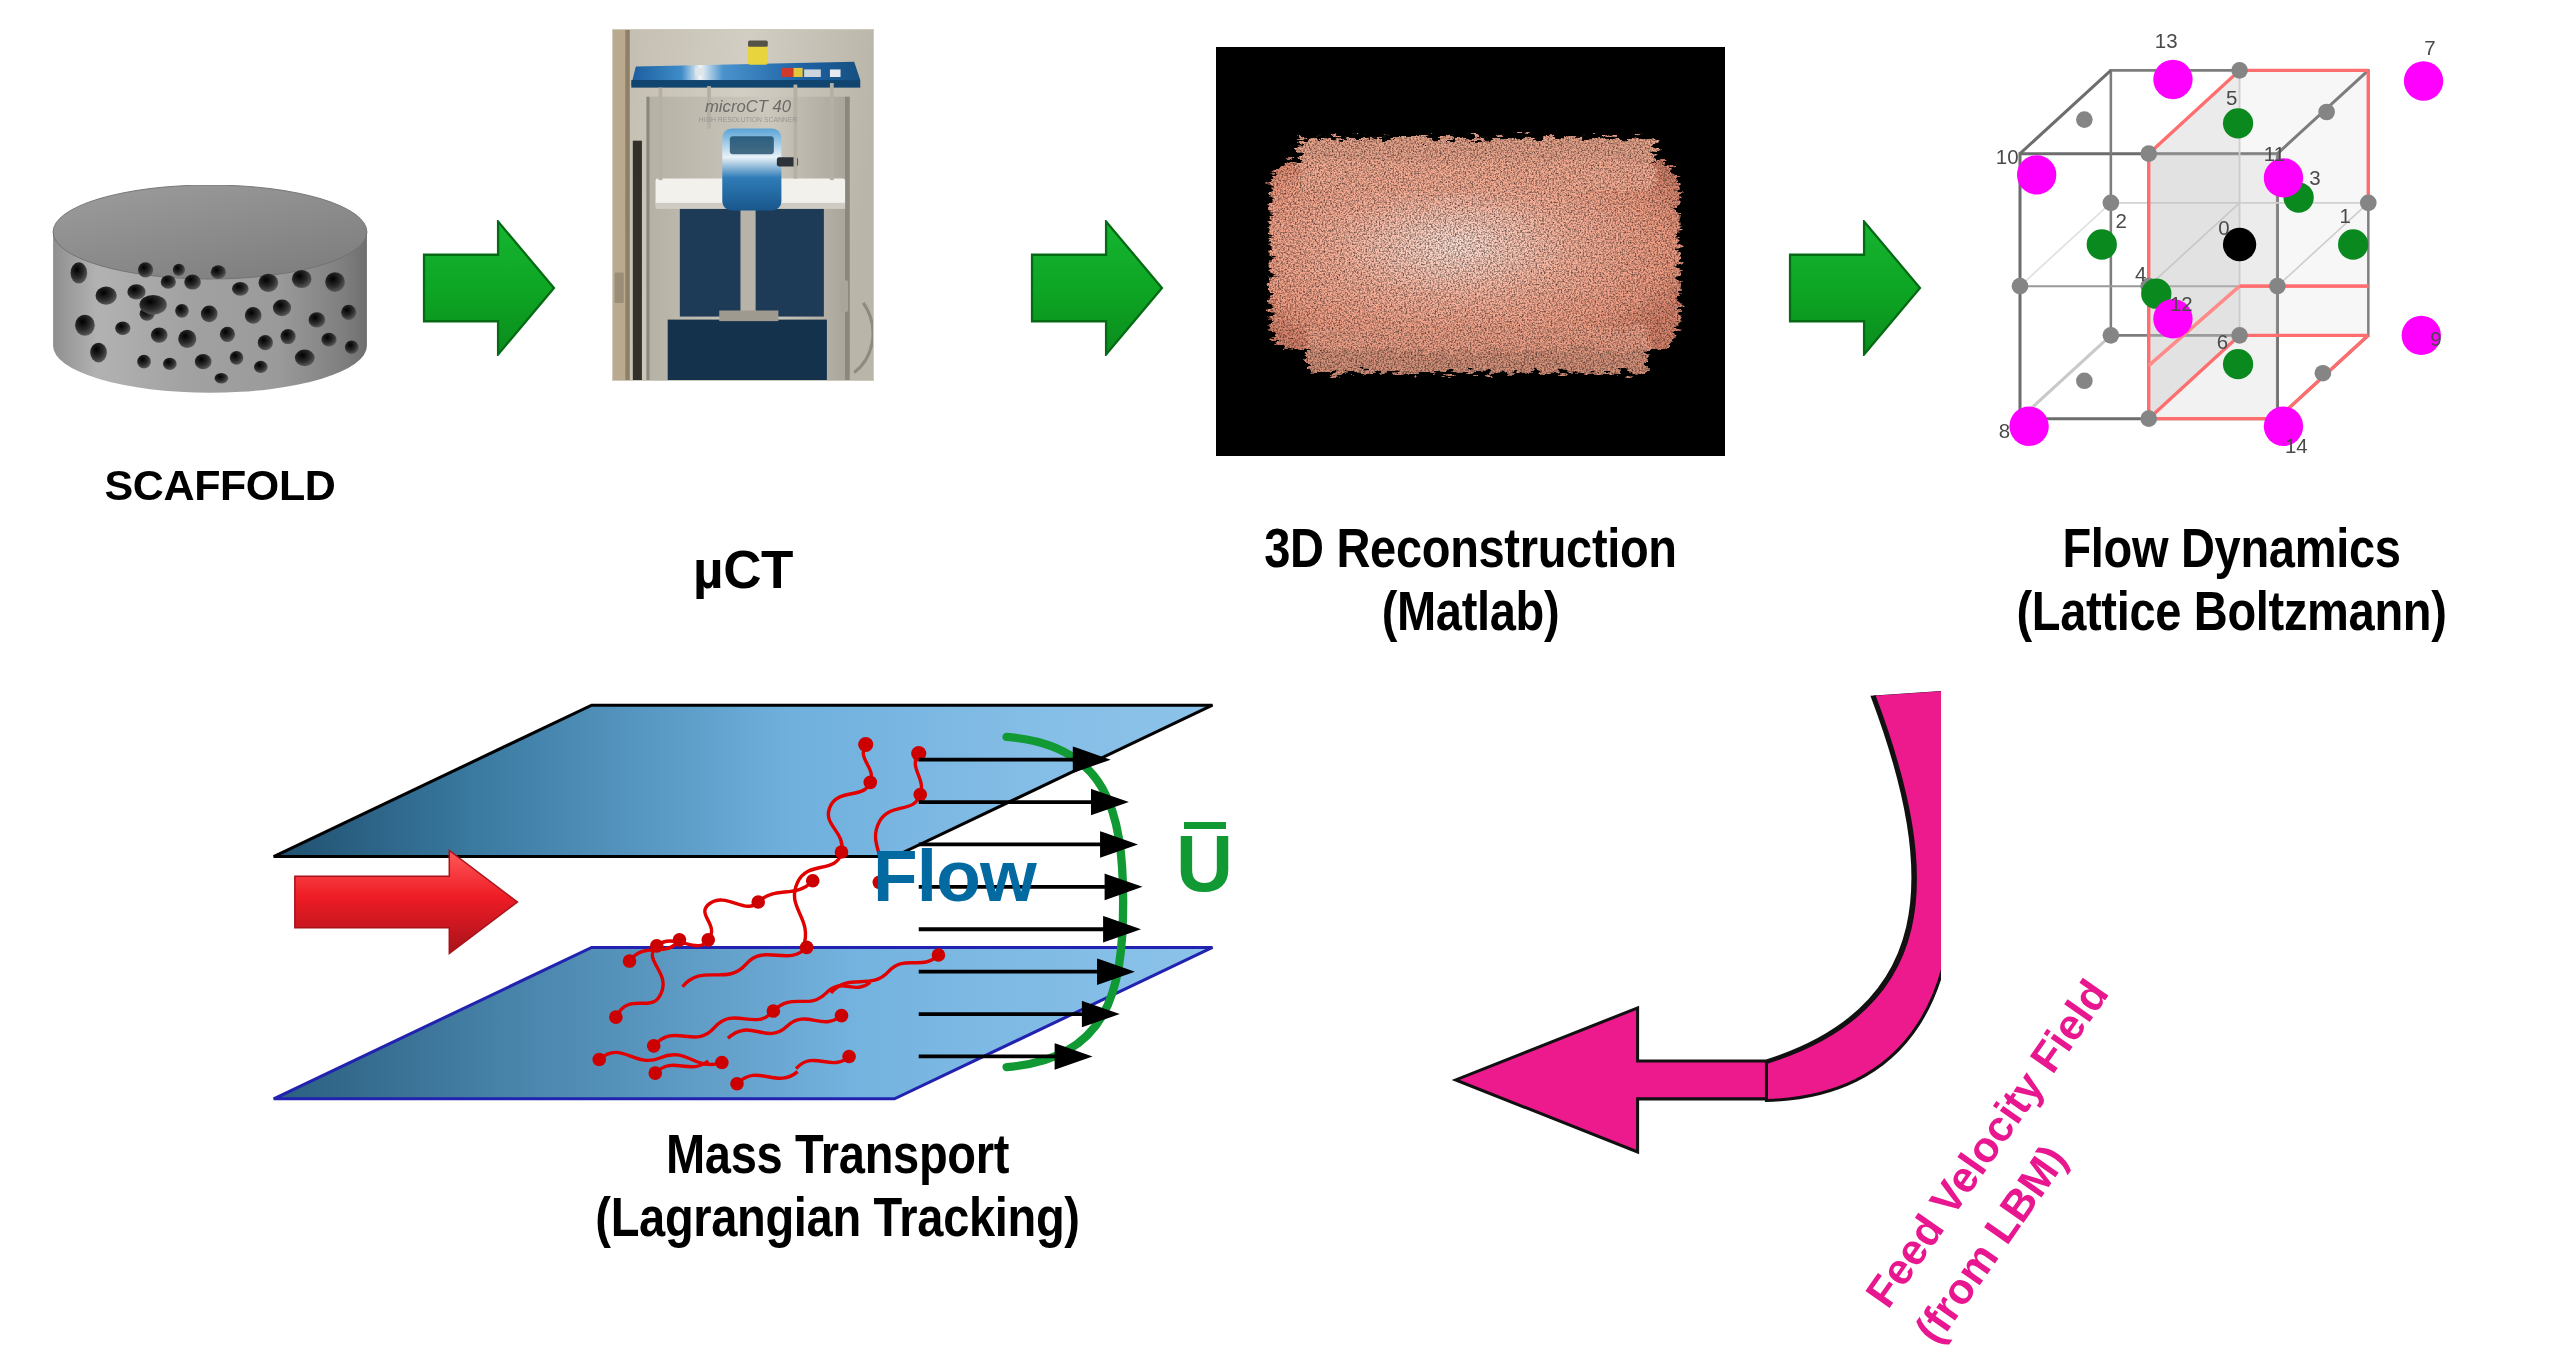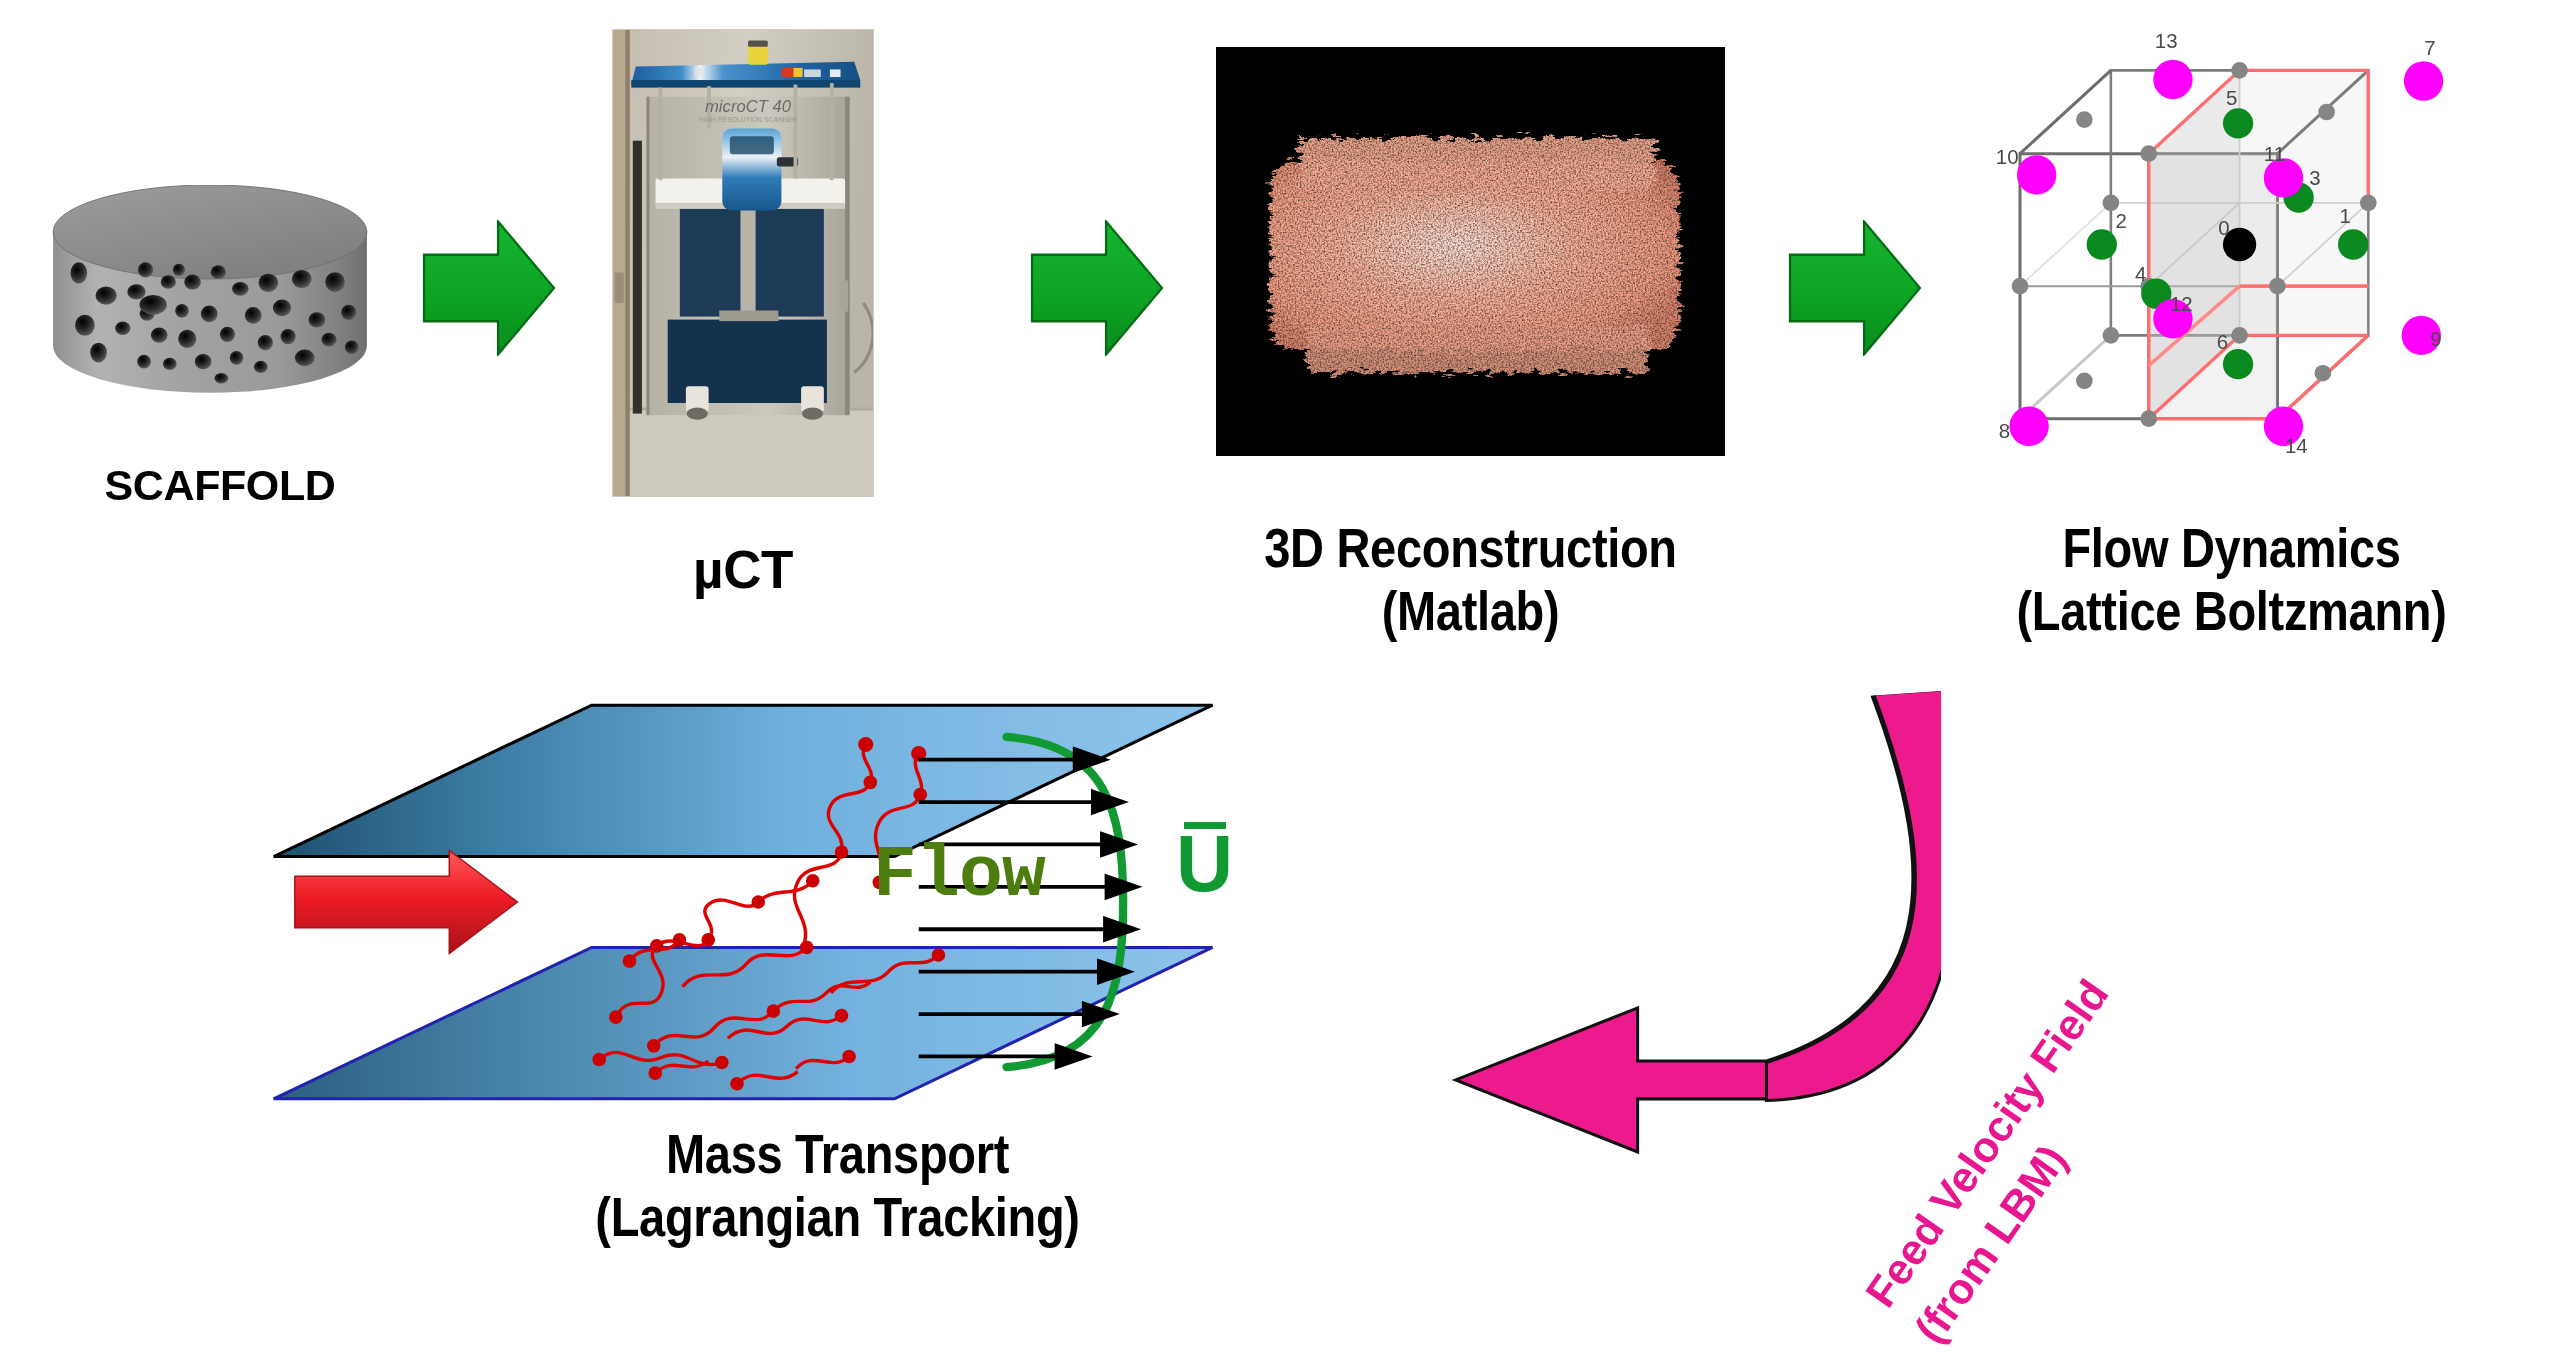--- a/index.html
+++ b/index.html
@@ -8,35 +8,35 @@
        font-family:"Liberation Sans",sans-serif;}
   .stage{position:absolute;}
   .cap{position:absolute;text-align:center;color:#000;font-weight:bold;
        line-height:1.12;letter-spacing:-0.4px;}
   .cap-cond{transform:scaleX(0.84);}
   
   .garrow{position:absolute;}
   
   #scaffold-wrap{left:47px;top:185px;width:326px;height:235px;}
   
-  #uct-photo{left:612px;top:29px;width:262px;height:468px;
+  #uct-photo{left:612px;top:29px;width:262px;height:352px;
              border:0.8px solid #cfcabb;box-sizing:border-box;background:#c9c4b8;overflow:hidden;}
   
   #recon-box{left:1216px;top:47px;width:509px;height:409px;background:#000;overflow:hidden;}
   
   #lattice-box{left:1967px;top:16.7px;width:477px;height:455px;}
   
   #mt-panel{left:273px;top:690px;width:1137px;height:424px;}
   
   #pink-arrow{left:1410px;top:682px;width:531px;height:667px;}
   #pink-label{position:absolute;left:1811px;top:803px;width:561px;height:531px;}
   .pinktxt{position:absolute;color:#E8178F;font-weight:bold;white-space:nowrap;
            font-size:43px;line-height:1.14;transform-origin:0 0;}
-  .flowword{position:absolute;color:#4d7c0f;font-weight:bold;font-size:73px;
-            letter-spacing:-0.8px;font-family:Liberation Mono, monospace;}
+  .flowword{position:absolute;color:#0369a1;font-weight:bold;font-size:73px;
+            letter-spacing:-0.8px;}
   .ubar{position:absolute;color:#119933;font-weight:bold;}
 </style>
 </head>
 <body>
 
 <div class="stage" id="scaffold-wrap">
   <svg width="326" height="235" viewBox="0 0 430 310">
     <defs>
       <linearGradient id="sideG" x1="0" y1="0" x2="1" y2="0">
         <stop offset="0" stop-color="#8f8f8f"></stop>

